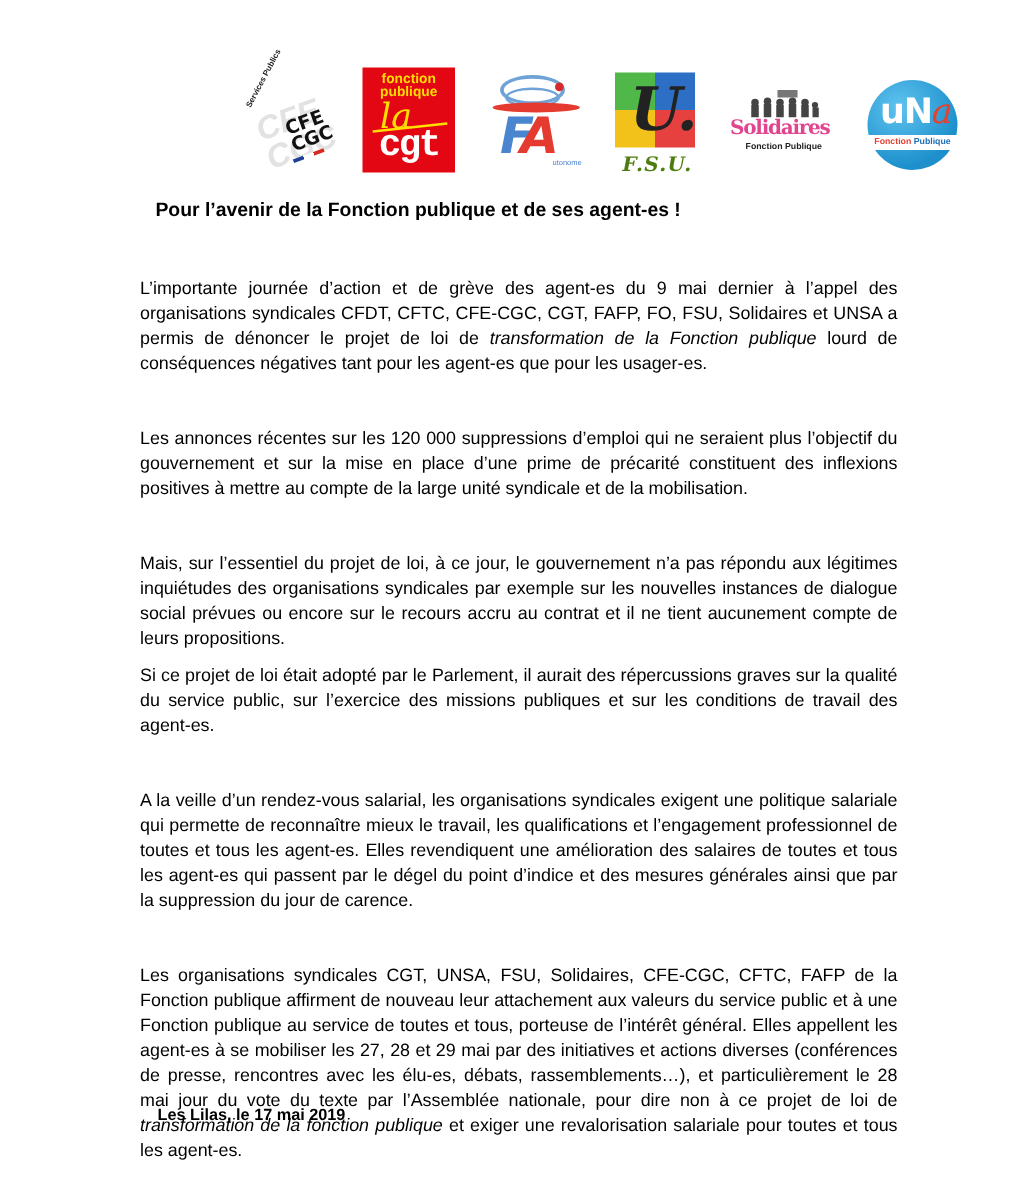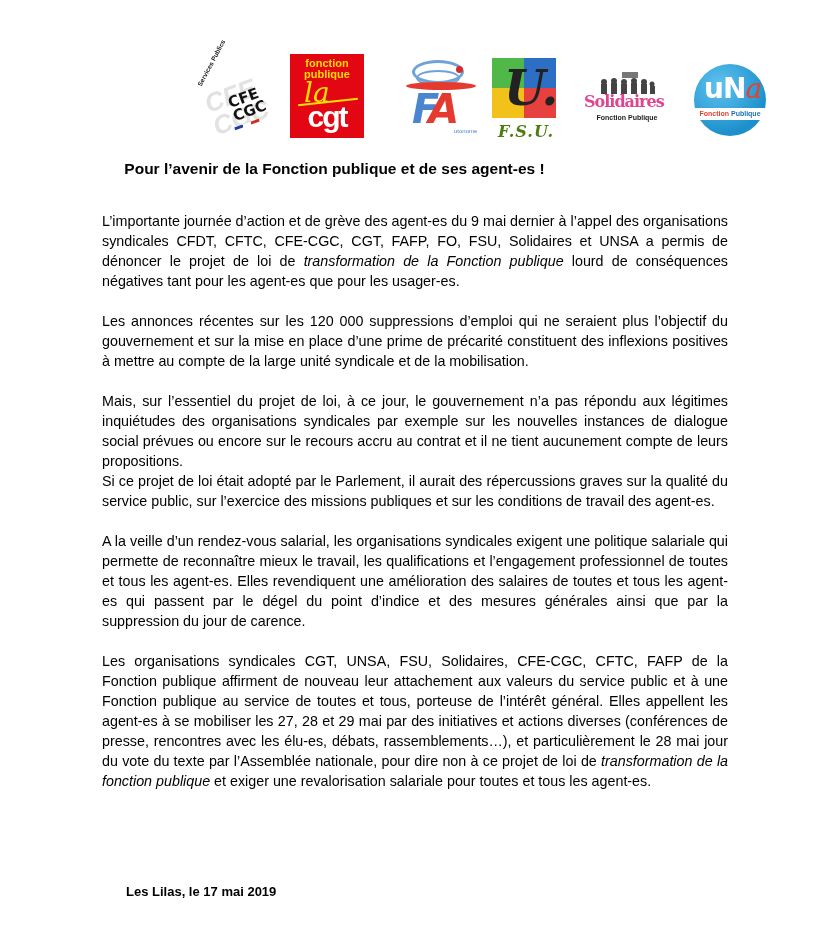--- a/index.html
+++ b/index.html
@@ -16,23 +16,23 @@
   .cfe { left: 110px; top: 16px; width: 80px; height: 70px; }
   .cfe .sp { position: absolute; left: 2px; top: 14px; font-size: 6.5px; transform: rotate(-62deg); transform-origin: left top; white-space: nowrap; color: #222; font-weight: bold; }
   .cfe .ghost { position: absolute; left: 14px; top: 12px; font-size: 26px; font-weight: bold; color: #e2e2e2; font-style: italic; line-height: 24px; transform: rotate(-20deg); }
   .cfe .main { position: absolute; left: 36px; top: 20px; font-size: 15px; font-weight: 900; line-height: 14px; color: #111; transform: rotate(-20deg); font-family: "DejaVu Sans", sans-serif; }
   .cfe .flag { position: absolute; left: 40px; top: 53px; width: 26px; height: 3px; background: linear-gradient(90deg, #1f3f99 33%, #fff 33% 66%, #d52b1e 66%); transform: rotate(-20deg); }
   
   .cgt { left: 206px; top: 0px; width: 74px; height: 84px; background: #e30613; }
   .cgt .fp { position: absolute; top: 4px; left: 0; width: 74px; text-align: center; color: #ffde00; font-weight: bold; font-size: 11px; line-height: 11px; }
   .cgt .la { position: absolute; top: 22px; left: 14px; color: #ffde00; font-family: "DejaVu Serif", serif; font-style: italic; font-size: 28px; }
   .cgt .line { position: absolute; top: 47px; left: 8px; width: 60px; height: 2px; background: #ffde00; transform: rotate(-6deg); }
-  .cgt .name { position: absolute; top: 46px; left: 0; width: 74px; text-align: center; color: #fff; font-weight: bold; font-size: 30px; line-height: 34px; letter-spacing: -2px; font-family: Liberation Sans, sans-serif; }
+  .cgt .name { position: absolute; top: 46px; left: 0; width: 74px; text-align: center; color: #fff; font-weight: bold; font-size: 30px; line-height: 34px; letter-spacing: -2px; font-family: Liberation Mono, monospace; }
   
-  .fa { left: 320px; top: 2px; width: 78px; height: 84px; text-align: center; }
+  .fa { left: 308px; top: 2px; width: 78px; height: 84px; text-align: center; }
   .fa .ring { position: absolute; left: 8px; top: 4px; width: 46px; height: 18px; border: 3px solid #6fa3d8; border-radius: 50%; }
   .fa .ring2 { position: absolute; left: 12px; top: 14px; width: 40px; height: 12px; border: 2px solid #6fa3d8; border-radius: 50%; }
   .fa .dot { position: absolute; left: 52px; top: 10px; width: 7px; height: 7px; border-radius: 50%; background: #d82a2a; }
   .fa .disc { position: absolute; left: 2px; top: 26px; width: 70px; height: 8px; background: #e53a2f; border-radius: 50%; }
   .fa .f { position: absolute; left: 8px; top: 30px; font-size: 40px; font-weight: bold; font-style: italic; color: #4a86d0; font-family: "DejaVu Sans", sans-serif; letter-spacing: -6px; }
   .fa .a { color: #e53a2f; }
   .fa .auto { position: absolute; left: 50px; top: 72px; font-size: 6px; color: #4a86d0; }
   
   .fsu { left: 408px; top: 4px; width: 64px; height: 84px; }
   .fsu .sq { position: absolute; width: 32px; height: 30px; }
@@ -50,21 +50,21 @@
   
   .unsa { left: 606px; top: 10px; width: 80px; height: 76px; }
   .unsa .circle { position: absolute; left: 4px; top: 0; width: 72px; height: 72px; border-radius: 50%; background: radial-gradient(circle at 35% 30%, #5fc3ef, #1d90cc 70%); }
   .unsa .txt { position: absolute; left: 14px; top: 8px; font-size: 28px; font-weight: bold; color: #fff; letter-spacing: -1px; font-family: "DejaVu Sans", sans-serif; }
   .unsa .txt .a { color: #e5412f; font-style: italic; font-family: "DejaVu Serif", serif; font-weight: normal; }
   .unsa .band { position: absolute; left: -2px; top: 44px; width: 84px; height: 12px; background: #fff; border-radius: 6px; font-size: 7px; font-weight: bold; color: #e5412f; text-align: center; line-height: 12px; }
   .unsa .band .pb { color: #1d6fb8; }
 
   .title { position: absolute; top: 160px; left: 0; width: 669px; text-align: center; font-weight: bold; font-size: 15.5px; font-family: "Liberation Sans", sans-serif; }
   .content { position: absolute; left: 102px; top: 211px; width: 626px; font-size: 14.3px; line-height: 20px; text-align: justify; font-family: "Liberation Sans", sans-serif; }
-  .content p { margin: 0; }
+  .content p { margin: 10px; }
   .content .gap { height: 20px; }
   .signoff { position: absolute; left: 102px; top: 884px; font-weight: bold; font-size: 13px; font-family: "Liberation Sans", sans-serif; padding-left: 24px; }
 </style>
 </head>
 <body>
 
 <div class="logos">
 
   <div class="logo cfe">
     <span class="sp">Services Publics</span>

